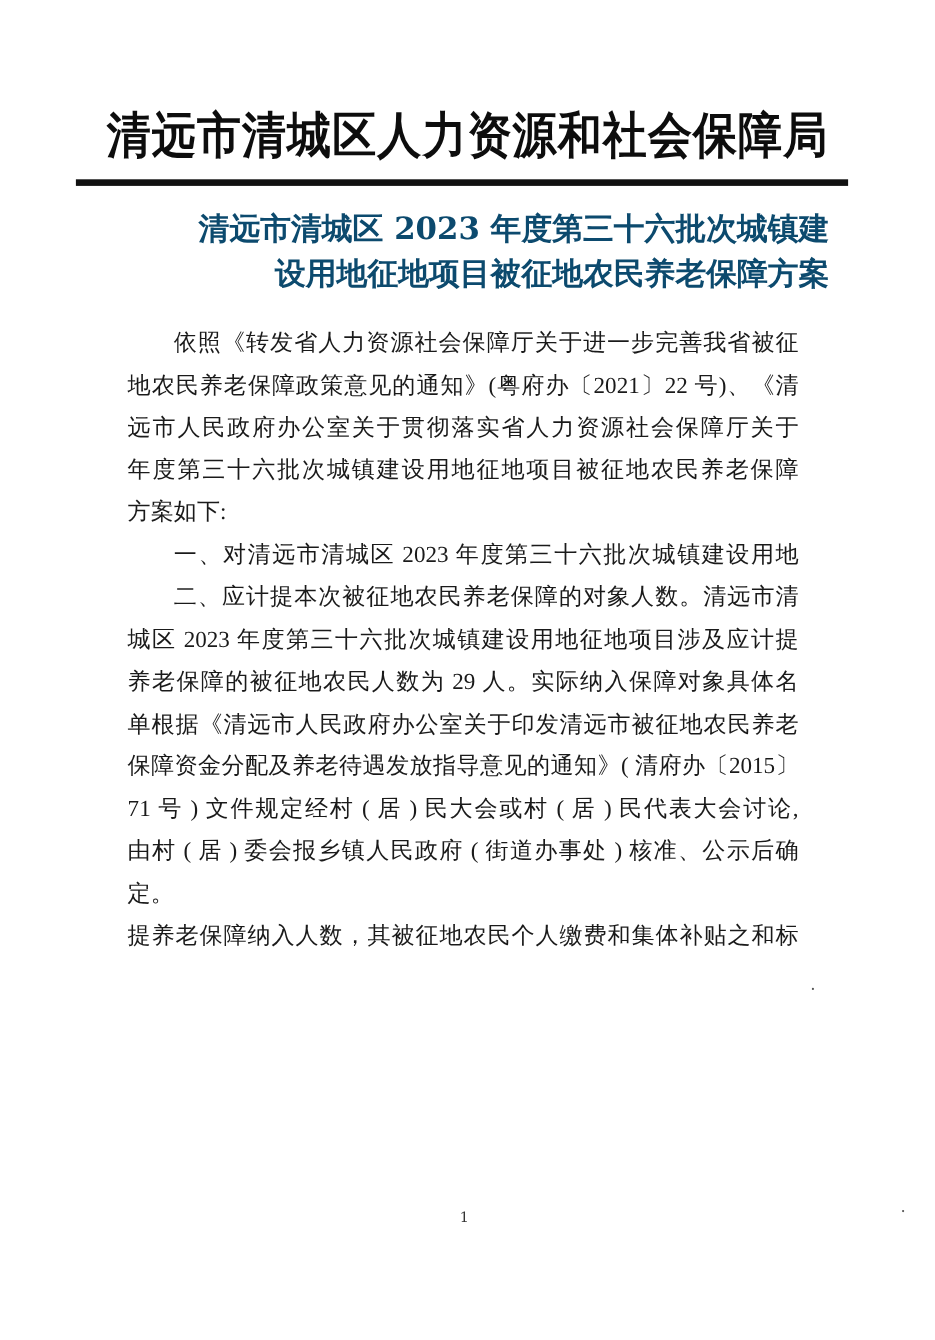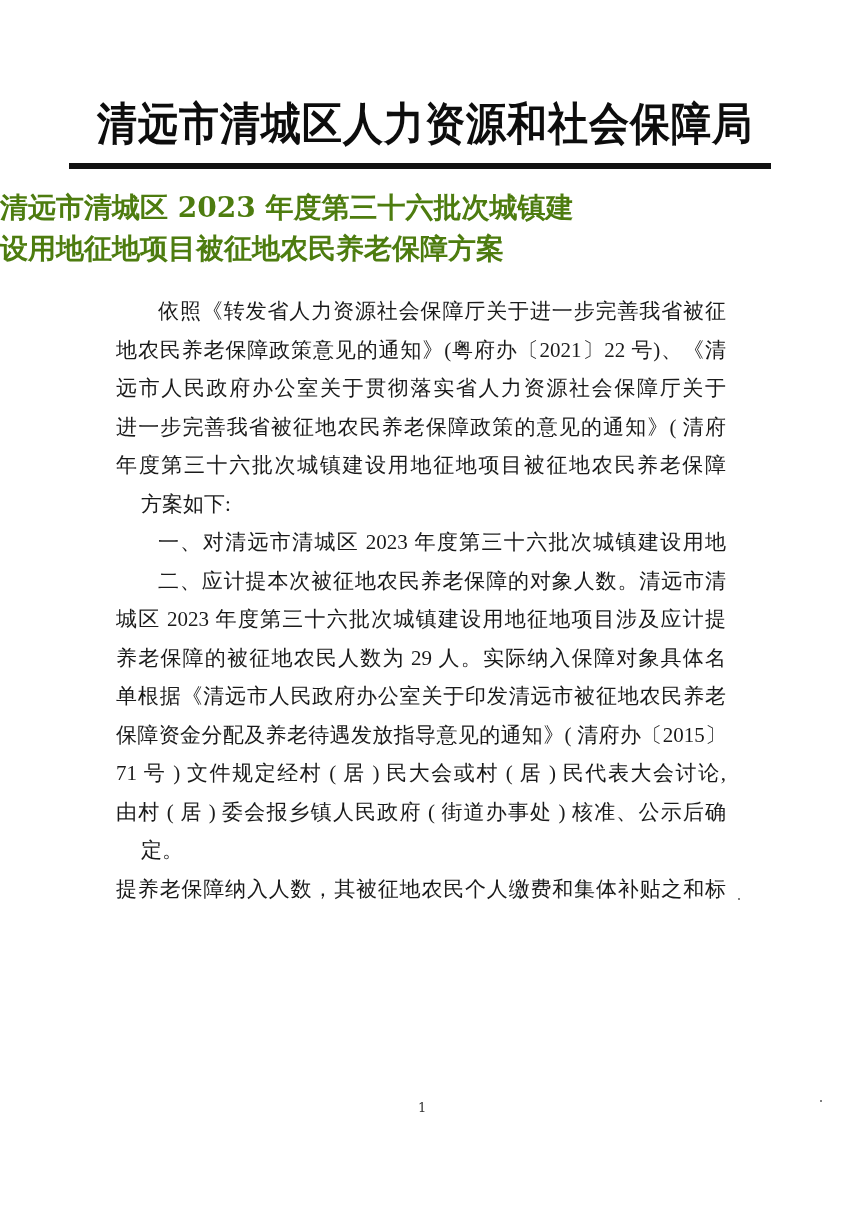--- a/index.html
+++ b/index.html
@@ -34,47 +34,47 @@
       left: 69px;
       width: 702px;
       height: 6px;
       background: #111111;
     }
     .doc-title {
       position: absolute;
       top: 187px;
       left: 0;
       width: 754px;
-      text-align: left;
+      text-align: right;
       font-family: "DejaVu Serif", serif;
       font-weight: bold;
       font-size: 28px;
       line-height: 41px;
-      color: #4d7c0f;
+      color: #0c4a6e;
     }
     .doc-title div { white-space: nowrap; }
     .body-text {
       position: absolute;
       top: 292px;
       left: 116px;
       width: 610px;
       font-family: Liberation Serif, serif;
       font-size: 21px;
       line-height: 38.5px;
       color: #1a1a1a;
     }
     .body-text .line {
       white-space: nowrap;
       display: block;
       text-align: justify;
       text-align-last: justify;
       height: 38.5px;
     }
     .body-text .line.indent { padding-left: 42px; }
-    .body-text .line.last { text-align-last: left; margin-left: 25px; }
+    .body-text .line.last { text-align-last: left; }
     .page-number {
       position: absolute;
       top: 1100px;
       left: 418px;
       font-family: "DejaVu Serif", serif;
       font-size: 13px;
       color: #333;
     }
     .speck {
       position: absolute;
@@ -92,21 +92,20 @@
 
 <div class="doc-title">
   <div>清远市清城区 2023 年度第三十六批次城镇建</div>
   <div>设用地征地项目被征地农民养老保障方案</div>
 </div>
 
 <div class="body-text">
   <span class="line indent">依照《转发省人力资源社会保障厅关于进一步完善我省被征</span>
   <span class="line">地农民养老保障政策意见的通知》(粤府办〔2021〕22 号)、《清</span>
   <span class="line">远市人民政府办公室关于贯彻落实省人力资源社会保障厅关于</span>
-  <span class="line">进一步完善我省被征地农民养老保障政策的意见的通知》( 清府</span>
   <span class="line">年度第三十六批次城镇建设用地征地项目被征地农民养老保障</span>
   <span class="line last">方案如下:</span>
 
   <span class="line indent">一、对清远市清城区 2023 年度第三十六批次城镇建设用地</span>
 
   <span class="line indent">二、应计提本次被征地农民养老保障的对象人数。清远市清</span>
   <span class="line">城区 2023 年度第三十六批次城镇建设用地征地项目涉及应计提</span>
   <span class="line">养老保障的被征地农民人数为 29 人。实际纳入保障对象具体名</span>
   <span class="line">单根据《清远市人民政府办公室关于印发清远市被征地农民养老</span>
   <span class="line">保障资金分配及养老待遇发放指导意见的通知》( 清府办〔2015〕</span>

